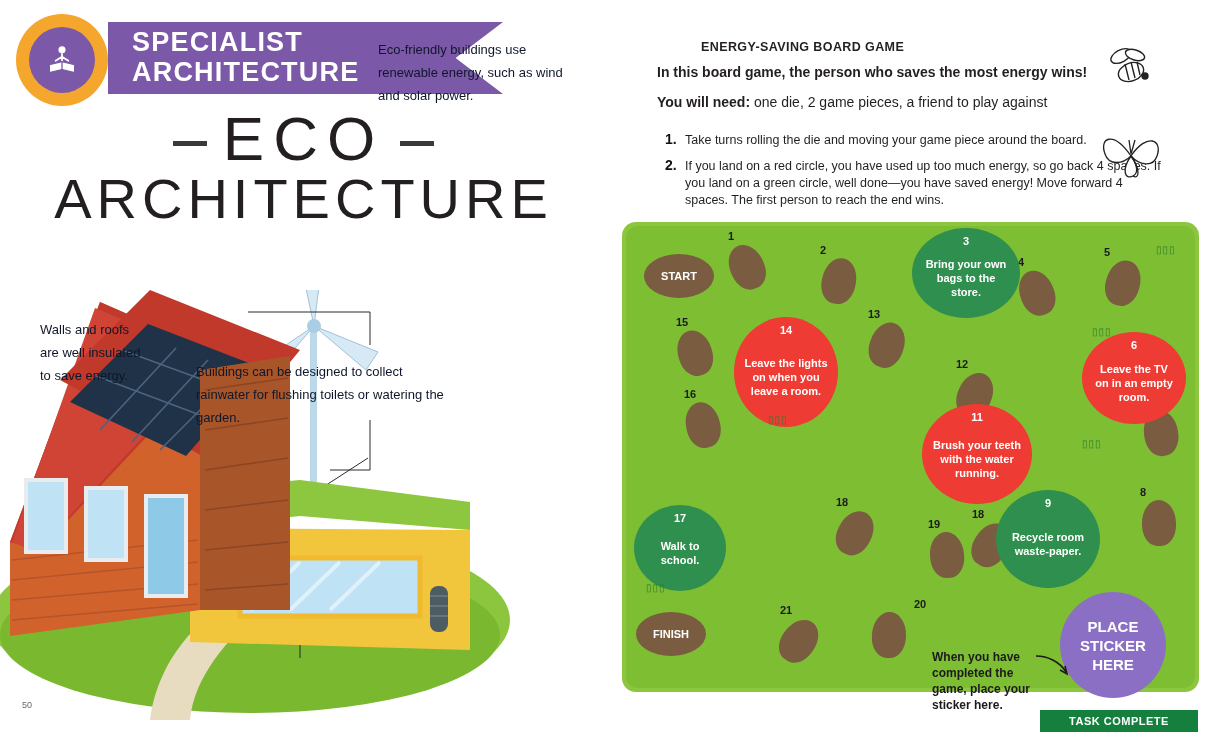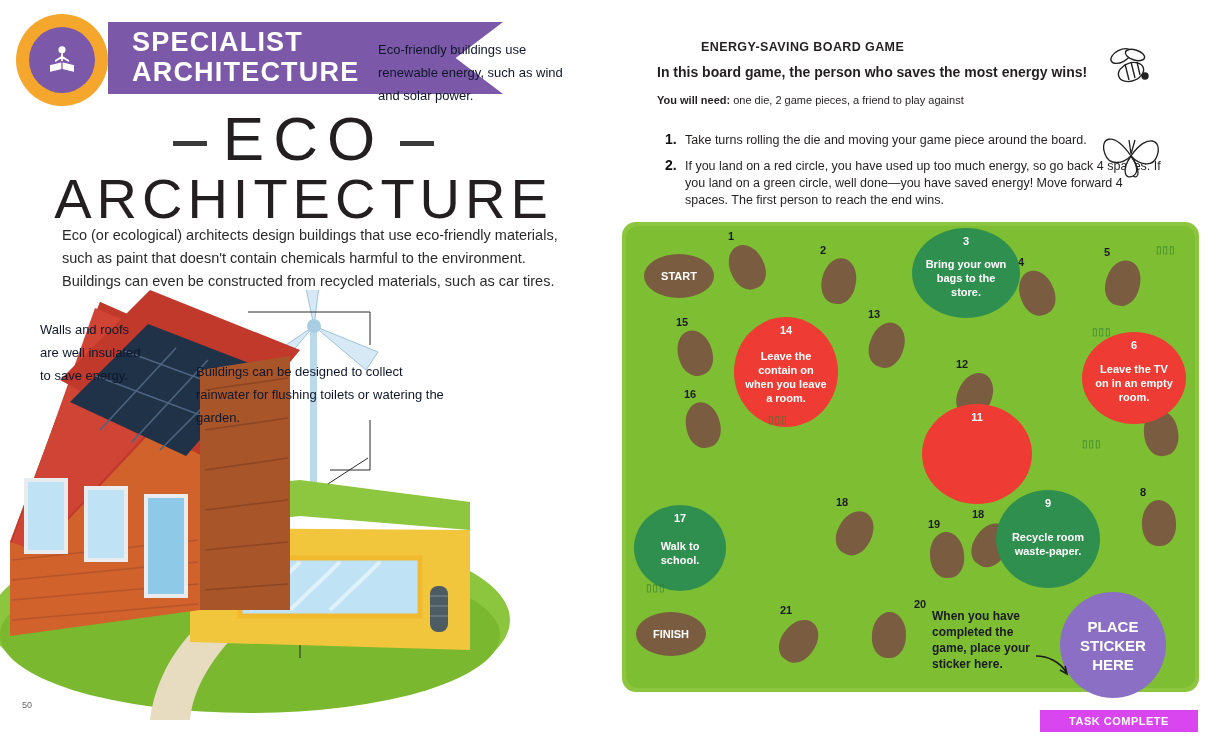--- a/index.html
+++ b/index.html
@@ -40,21 +40,21 @@
   .c2{left:378px;top:112px;width:210px;}
   .c3{left:40px;top:318px;width:110px;}
   .c4{left:196px;top:360px;width:250px;}
 
   .pagenum-l{position:absolute;left:22px;top:700px;font-size:9px;color:#666;}
 
   
   .right{position:absolute;left:607px;top:0;width:607px;height:752px;background:#fff;}
   .r-head{position:absolute;left:50px;top:40px;width:520px;font-size:12.5px;font-weight:bold;letter-spacing:.4px;margin-left:44px;}
   .r-sub{position:absolute;left:50px;top:64px;width:530px;font-size:14px;font-weight:bold;}
-  .r-need{position:absolute;left:50px;top:94px;width:530px;font-size:11px;}
+  .r-need{position:absolute;left:50px;top:94px;width:530px;font-size:14px;}
   .r-need b{font-weight:bold;}
   .rule{position:absolute;font-size:12.5px;line-height:17px;width:480px;}
   .rule .num{position:absolute;left:-20px;top:-1px;font-weight:bold;font-size:14px;color:#111;}
   .r1{left:78px;top:132px;}
   .r2{left:78px;top:158px;}
 
   
   .board{position:absolute;left:15px;top:222px;width:577px;height:470px;background:#8cc63f;
          border-radius:14px;}
   .board:before{content:"";position:absolute;inset:4px;background:#7ebe33;border-radius:12px;}
@@ -65,22 +65,22 @@
   .foot{background:#7a5c40;border-radius:50% 50% 45% 45%;box-shadow:inset 0 0 0 0 #000;}
   .footnum{position:absolute;font-size:11px;font-weight:bold;color:#1c1c1c;}
   .red{background:#ee3b33;color:#fff;font-size:11px;line-height:14px;font-weight:bold;}
   .green{background:#2f8f4e;color:#fff;font-size:11px;line-height:14px;font-weight:bold;}
   .nodenum{position:absolute;top:6px;left:0;right:0;font-size:11px;font-weight:bold;color:#fff;}
   .startend{background:#7a5c40;color:#fff;font-size:11px;font-weight:bold;border-radius:50%;
             display:flex;align-items:center;justify-content:center;}
   .sticker{position:absolute;background:#8b6fc4;color:#fff;border-radius:50%;
            display:flex;align-items:center;justify-content:center;text-align:center;
            font-weight:bold;font-size:15px;line-height:19px;}
-  .whentext{position:absolute;font-size:12px;line-height:16px;font-weight:bold;color:#1b1b1b;}
-  .taskbar{position:absolute;left:433px;top:710px;width:158px;height:22px;background:#d946ef;
+  .whentext{position:absolute;font-size:12px;line-height:16px;font-weight:bold;color:#1b1b1b;margin-top:41px;}
+  .taskbar{position:absolute;left:433px;top:710px;width:158px;height:22px;background:#15803d;
            color:#fff;font-size:11px;font-weight:bold;letter-spacing:.5px;display:flex;
            align-items:center;justify-content:center;}
 
   .grass{position:absolute;color:#2f7d32;font-size:10px;letter-spacing:1px;}
 </style>
 </head>
 <body>
 
 <div class="page">
 
@@ -103,21 +103,20 @@
       <div>ARCHITECTURE</div>
     </div>
 
     <div class="title-wrap">
       <div class="title1">
         <span class="dash"></span><span>ECO</span><span class="dash"></span>
       </div>
       <div class="title2">ARCHITECTURE</div>
     </div>
 
-    <div class="intro">Eco (or ecological) architects design buildings that use eco-friendly materials, such as paint that doesn't contain chemicals harmful to the environment. Buildings can even be constructed from recycled materials, such as car tires.</div>
 
     <div class="illus">
       <svg width="607" height="430" viewBox="0 0 607 430">
 
         <ellipse cx="250" cy="330" rx="260" ry="92" fill="#8cc63f"></ellipse>
         <ellipse cx="250" cy="345" rx="250" ry="78" fill="#7ab82f"></ellipse>
 
         <path d="M150 430 C160 360 205 330 235 300 L265 312 C235 345 195 380 190 430 Z" fill="#e8dcc0"></path>
 
         <g stroke="#8fb9d6" fill="#cfe3f0">
@@ -271,28 +270,29 @@
             <span class="footnum" style="left: 248px; top: 376px; position: absolute; margin-left: 44px;">20</span>
           </div>
 
         <div id="specials">
             <div class="node green" style="left: 290px; top: 6px; width: 108px; height: 90px; padding: 18px 10px 8px; box-sizing: border-box;">
               <span class="nodenum">3</span>
               <span>Bring your own bags to the store.</span>
             </div>
             <div class="node red" style="left: 112px; top: 86px; width: 104px; height: 110px; padding: 18px 10px 8px; box-sizing: border-box; margin-top: 9px;">
               <span class="nodenum">14</span>
-              <span>Leave the contain on when you leave a room.</span>
+              <span>Leave the lights on when you leave a room.</span>
             </div>
             <div class="node red" style="left: 460px; top: 110px; width: 104px; height: 92px; padding: 18px 10px 8px; box-sizing: border-box;">
               <span class="nodenum">6</span>
               <span>Leave the TV on in an empty room.</span>
             </div>
             <div class="node red" style="left: 300px; top: 182px; width: 110px; height: 100px; padding: 18px 10px 8px; box-sizing: border-box;">
               <span class="nodenum">11</span>
+              <span>Brush your teeth with the water running.</span>
             </div>
             <div class="node green" style="left: 12px; top: 283px; width: 92px; height: 86px; padding: 18px 10px 8px; box-sizing: border-box;">
               <span class="nodenum">17</span>
               <span>Walk to school.</span>
             </div>
             <div class="node green" style="left: 374px; top: 268px; width: 104px; height: 98px; padding: 18px 10px 8px; box-sizing: border-box;">
               <span class="nodenum">9</span>
               <span>Recycle room waste-paper.</span>
             </div>
           </div>

